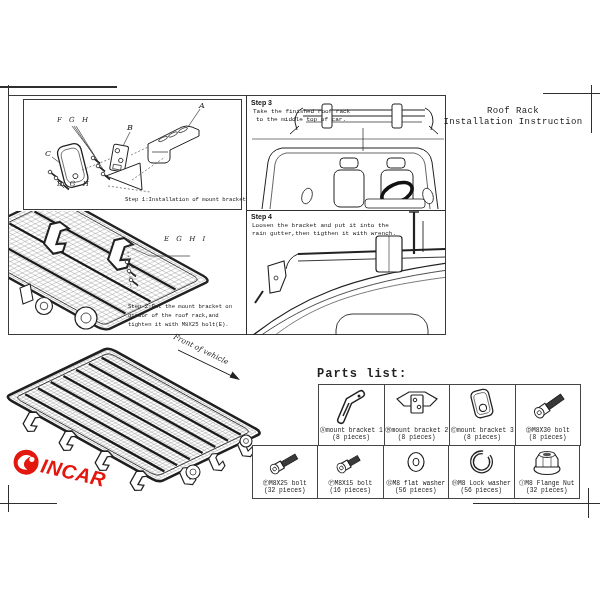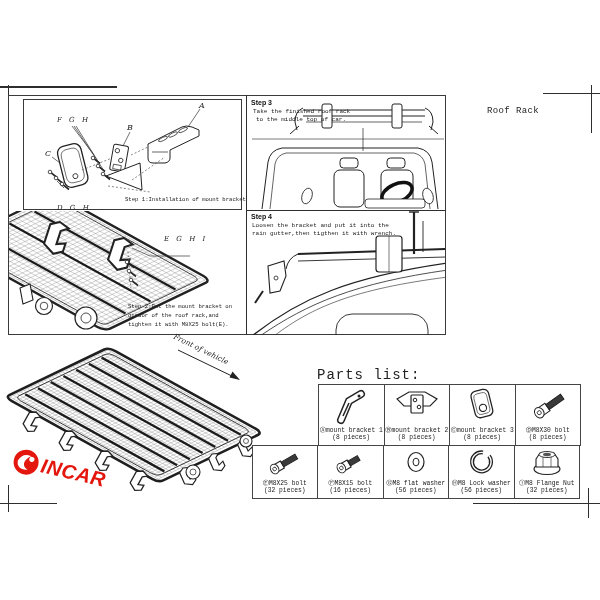--- a/index.html
+++ b/index.html
@@ -11,21 +11,21 @@
   .mono{font-family:"Liberation Mono","DejaVu Sans Mono","DejaVu Sans",monospace;}
   .caption{font-size:5.6px;line-height:8px;letter-spacing:0;color:#222;white-space:pre;}
   .stephead{font-weight:bold;font-size:7px;color:#111;}
   .steptext{font-size:6px;line-height:7.6px;color:#222;white-space:pre;}
   .cadlabel{font-family:"DejaVu Serif","Liberation Serif",serif;font-style:italic;
             font-size:8px;color:#222;}
   .spacedlabel{font-family:"DejaVu Serif","Liberation Serif",serif;font-size:7px;
                letter-spacing:2.5px;color:#222;font-style:italic;}
   #title{left:438px;top:106px;width:150px;text-align:center;font-size:9px;
          line-height:11px;letter-spacing:0.4px;color:#222;}
-  #partsHeading{left:317px;top:367px;font-size:14px;letter-spacing:1px;color:#222;}
+  #partsHeading{left:317px;top:367px;font-size:12px;letter-spacing:1px;color:#222;font-weight:bold;}
   .prow{position:absolute;display:flex;}
   .pcell{box-sizing:border-box;width:66.5px;border:1px solid #454545;background:#fff;
          display:flex;flex-direction:column;align-items:center;justify-content:flex-end;}
   .pcell + .pcell{margin-left:-1px;}
   .picon{flex:1;display:flex;align-items:center;justify-content:center;width:100%;}
   .plabel{text-align:center;font-size:6.3px;line-height:7.6px;padding-bottom:3px;
           color:#222;white-space:nowrap;}
   #logo{left:16px;top:446px;display:flex;align-items:center;gap:2px;
         transform:rotate(13deg);transform-origin:left top;}
   #logoText{font-weight:800;font-style:italic;font-size:20px;letter-spacing:0.5px;}
@@ -354,35 +354,36 @@
       </g>
       <g>
         <line x1="178" y1="350" x2="236" y2="378" stroke="#222" stroke-width="1"></line>
         <polygon points="240,380 229.5,377.5 232.5,371.5" fill="#222"></polygon>
       </g>
     </g>
   </svg>
 
   <div class="abs txt mono" id="title">
     <div>Roof Rack</div>
+    <div>Installation Instruction</div>
   </div>
 
   <div class="abs txt stephead" style="left:251px;top:99px;">Step 3</div>
   <div class="abs txt mono steptext" style="left:253px;top:108px;">Take the finished roof rack</div>
   <div class="abs txt mono steptext" style="left:256px;top:116px;">to the middle top of car.</div>
 
   <div class="abs txt stephead" style="left:251px;top:213px;">Step 4</div>
   <div class="abs txt mono steptext" style="left:252px;top:222px;">Loosen the bracket and put it into the</div>
   <div class="abs txt mono steptext" style="left:252px;top:230px;">rain gutter,then tigthen it with wrench.</div>
 
   <div class="abs txt cadlabel" style="left:199px;top:101px;">A</div>
   <div class="abs txt cadlabel" style="left:127px;top:123px;">B</div>
   <div class="abs txt cadlabel" style="left:45px;top:149px;">C</div>
   <div class="abs txt spacedlabel" style="left:57px;top:116px;">F G H</div>
-  <div class="abs txt spacedlabel" style="left:57px;top:204px;">D G H</div>
+  <div class="abs txt spacedlabel" style="left:57px;top:180px;">D G H</div>
   <div class="abs txt mono caption" style="left:125px;top:196px;">Step 1:Installation of mount bracket</div>
 
   <div class="abs txt spacedlabel" style="left:164px;top:235px;">E G H I</div>
   <div class="abs txt mono caption" style="left:128px;top:303px;">Step 2:Put the mount bracket on</div>
   <div class="abs txt mono caption" style="left:128px;top:312px;">girdor of the roof rack,and</div>
   <div class="abs txt mono caption" style="left:128px;top:321px;">tighten it with M8X25 bolt(E).</div>
 
   <div class="abs txt cadlabel" id="frontLabel">Front of vehicle</div>
 
   <div class="abs txt" id="logo">

